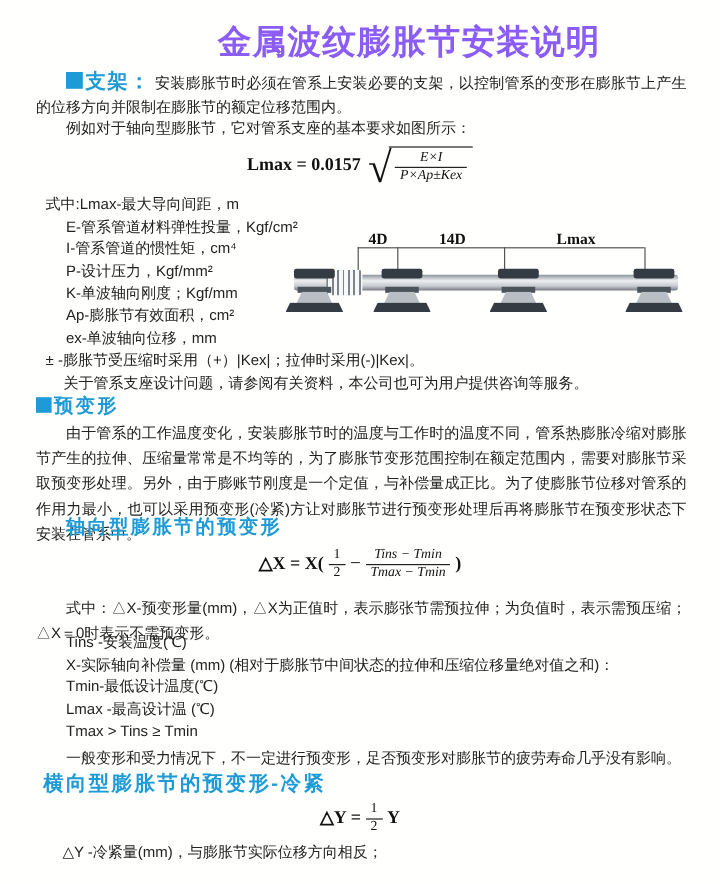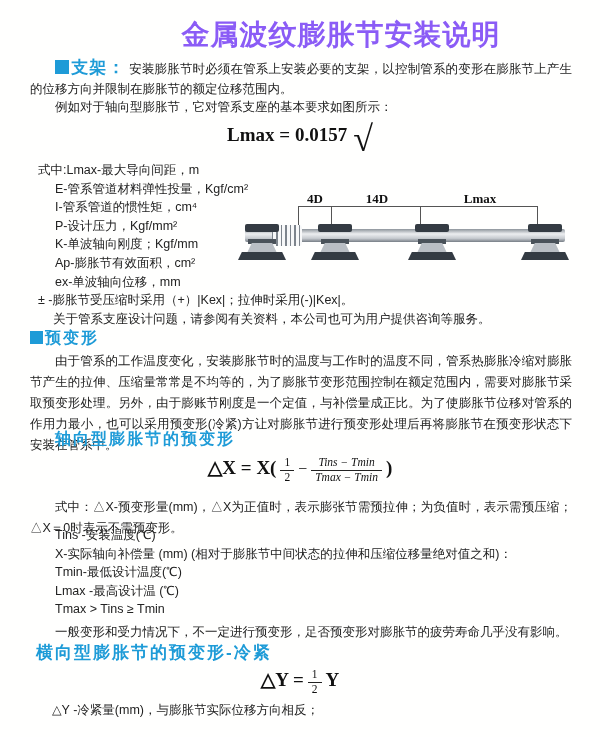--- a/index.html
+++ b/index.html
@@ -21,21 +21,21 @@
   .para{position:absolute;left:30px;width:542px;text-align:justify;}
   .indent{text-indent:2em;}
   
   .defs{position:absolute;left:38px;font-size:12.5px;color:#222;}
   .defs .def-line{line-height:18.6px;}
   .defs .pad1{padding-left:17px;}
   .defs .pad2{padding-left:15px;}
   
   .formula{position:absolute;left:0;width:600px;text-align:center;
     font-family:"Liberation Serif", serif;color:#111;}
-  .f-bold{font-weight:bold;font-size:19px;}
+  .f-bold{font-weight:bold;font-size:15px;}
   .frac{display:inline-flex;flex-direction:column;vertical-align:middle;
     text-align:center;font-size:11.5px;line-height:1.2;}
   .frac .num{border-bottom:1px solid #222;padding:0 4px;}
   .frac .den{padding:0 4px;}
   .ital{font-style:italic;}
   .sqrt{display:inline-flex;align-items:center;vertical-align:middle;margin-left:6px;}
   .radical{font-size:36px;line-height:0.85;font-weight:400;transform:translateY(2px);}
   .sqrt-body{border-top:1.6px solid #222;padding:2px 5px 0;margin-left:-2px;}
   
   .diagram{position:absolute;left:245px;top:192px;width:320px;height:80px;overflow:visible;}
@@ -64,20 +64,24 @@
 
   <div class="para body-txt" style="top:58px;">
     <span class="sq" style="margin-left:25px;"></span><span class="sec-label">支架：</span>
     <span>安装膨胀节时必须在管系上安装必要的支架，以控制管系的变形在膨胀节上产生的位移方向并限制在膨胀节的额定位移范围内。</span>
   </div>
   <div class="para body-txt indent" style="top:97px;">例如对于轴向型膨胀节，它对管系支座的基本要求如图所示：</div>
 
   <div class="formula" style="top:122px;padding-right:15px;">
     <span class="f-bold">Lmax = 0.0157</span><span class="sqrt">
         <span class="radical">√</span>
+        <span class="sqrt-body"><span class="frac">
+            <span class="num ital">E×I</span>
+            <span class="den ital">P×Ap±Kex</span>
+          </span></span>
       </span>
   </div>
 
   <div class="defs" style="top:161px;">
     <div class="def-line">式中:Lmax-最大导向间距，m</div>
     <div class="def-line pad1">E-管系管道材料弹性投量，Kgf/cm²</div>
     <div class="def-line pad1">I-管系管道的惯性矩，cm⁴</div>
     <div class="def-line pad1">P-设计压力，Kgf/mm²</div>
     <div class="def-line pad1">K-单波轴向刚度；Kgf/mm</div>
     <div class="def-line pad1">Ap-膨胀节有效面积，cm²</div>

